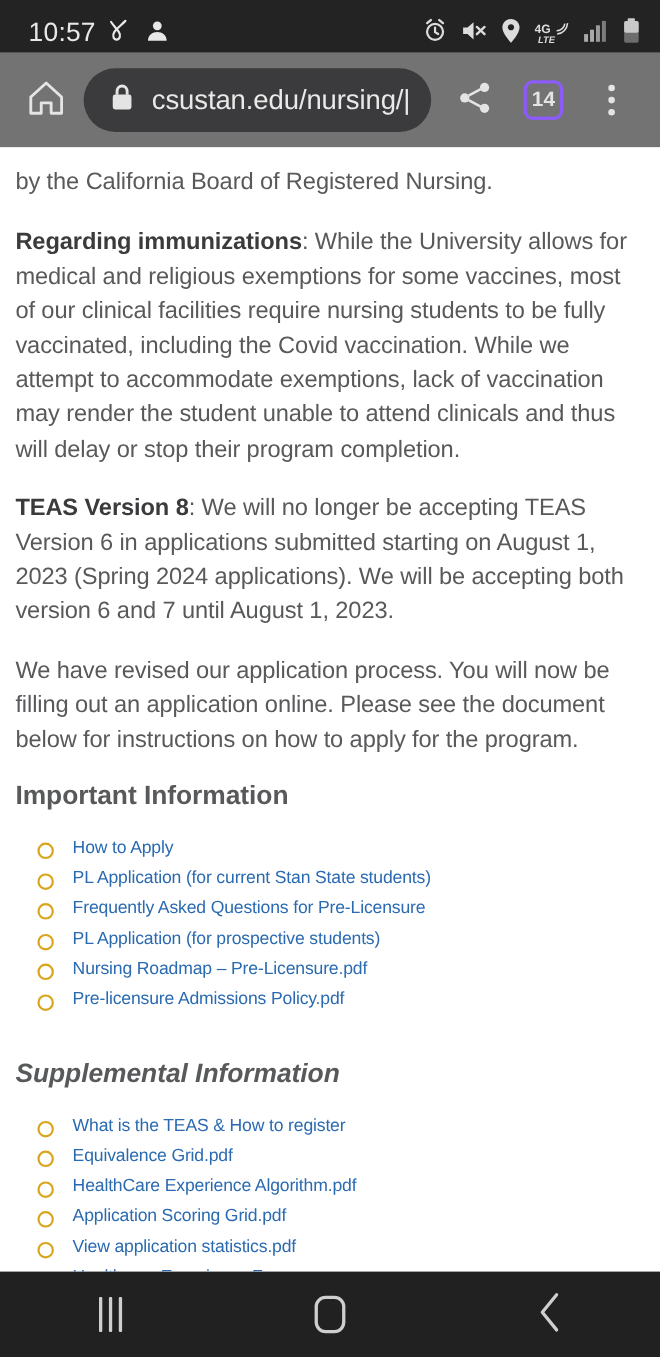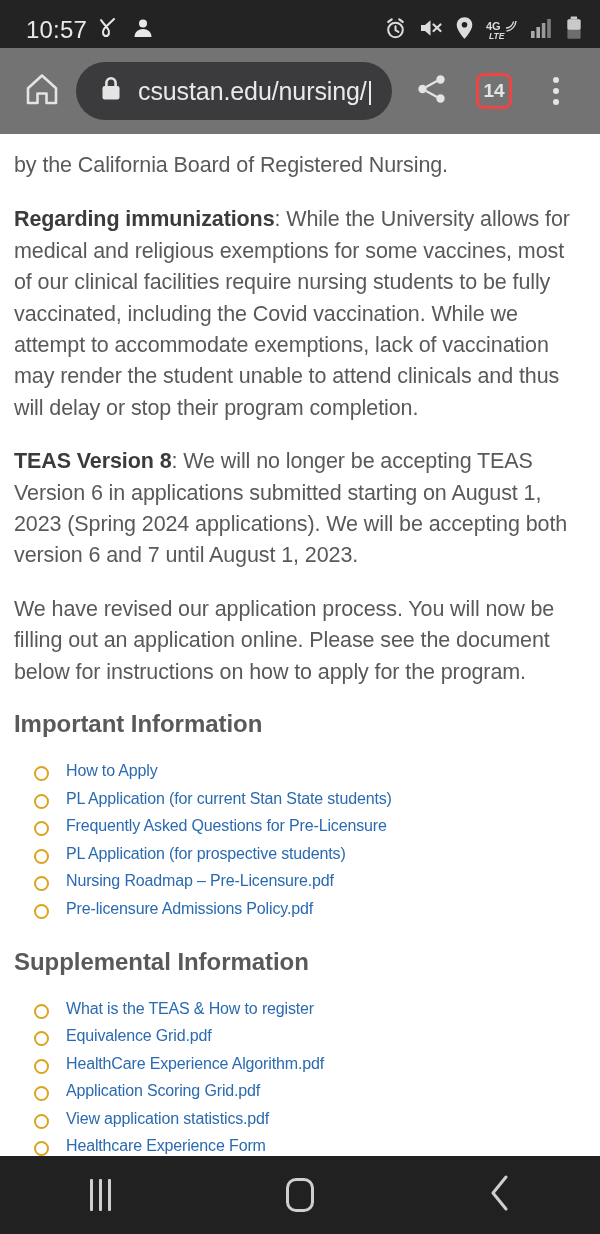--- a/index.html
+++ b/index.html
@@ -85,21 +85,21 @@
     letter-spacing: -0.1px;
   }
   .tb-btn {
     width: 56px; height: 56px;
     display: flex; align-items: center; justify-content: center;
     flex: 0 0 auto;
     cursor: pointer;
   }
   .tabcount {
     width: 36px; height: 36px;
-    border: 3px solid #ef4444;
+    border: 3px solid #8b5cf6;
     border-radius: 8px;
     display: flex; align-items: center; justify-content: center;
     color: #e4e4e4;
     font-size: 19px;
     font-weight: 700;
   }
   .dots { display: flex; flex-direction: column; gap: 5px; align-items: center;}
   .dots i { width: 6px; height: 6px; border-radius: 50%; background: #e4e4e4; display:block;}
 
   
@@ -120,21 +120,21 @@
   .para-first { margin-bottom: 23px; }
 
   .sec-head {
     color: #58595b;
     font-size: 24px;
     font-weight: 700;
     letter-spacing: -0.05px;
     margin-top: 6px;
     margin-bottom: 22px;
   }
-  .sec-head-2 { margin-top: 28px; }
+  .sec-head-2 { margin-top: 43px; font-style: italic; }
 
   ul.links {
     list-style: none;
     margin: 0 0 0 16px;
     padding: 0;
   }
   ul.links li {
     position: relative;
     padding-left: 36px;
     margin-bottom: 5.5px;

